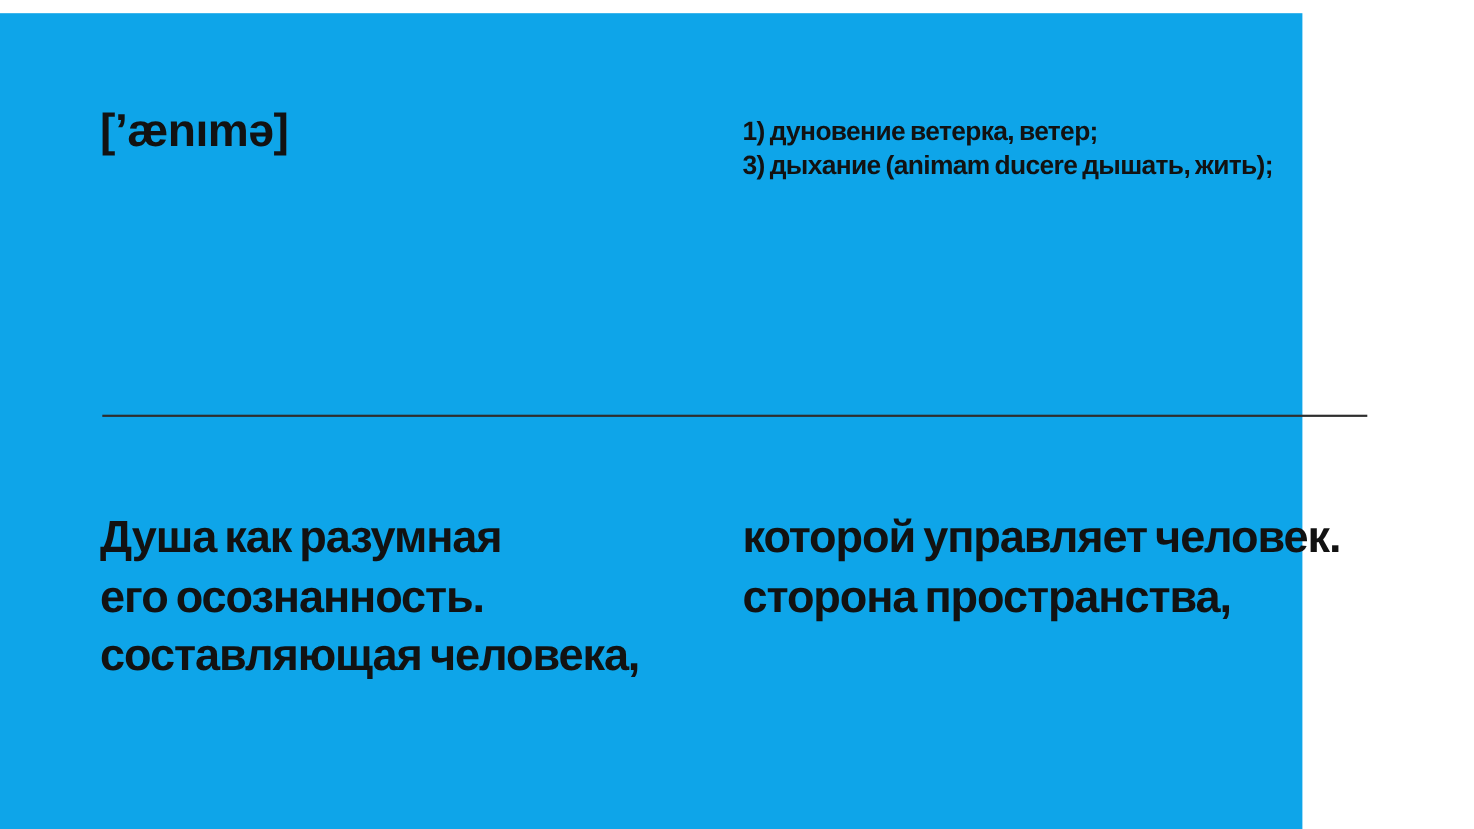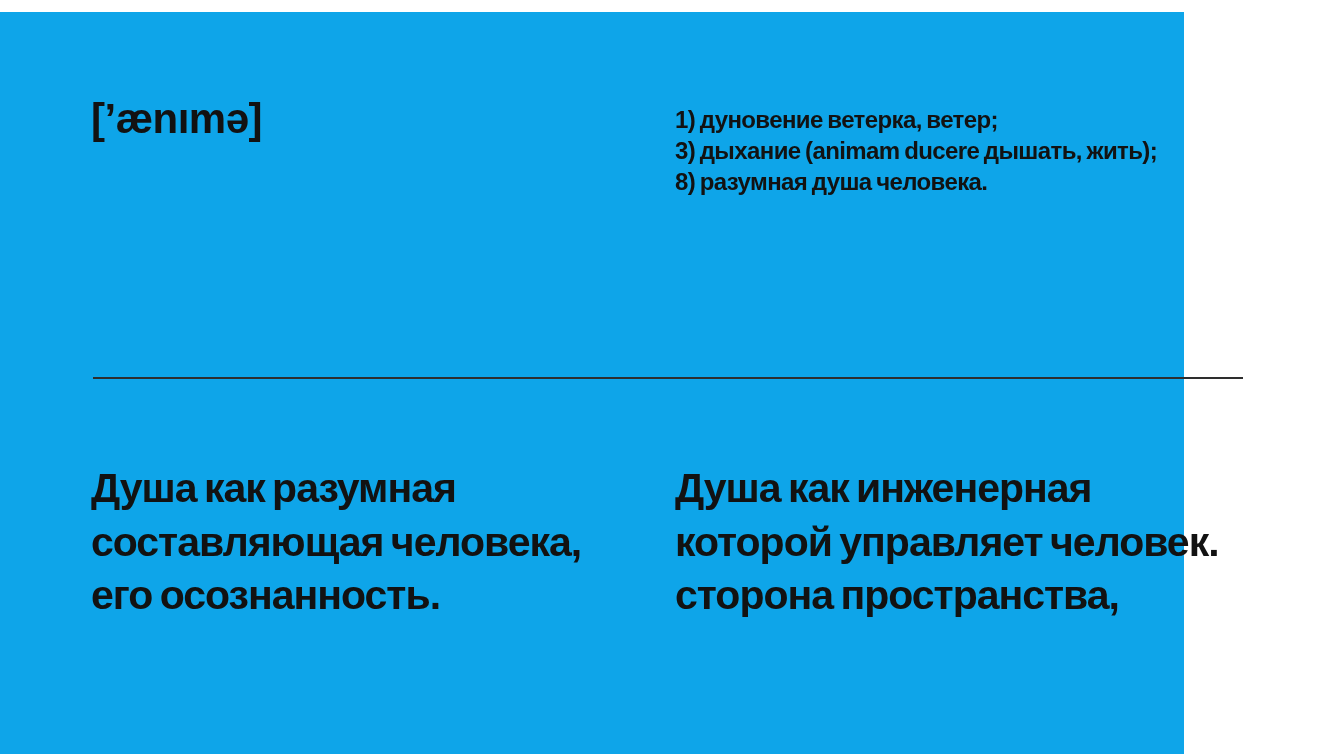--- a/index.html
+++ b/index.html
@@ -67,30 +67,28 @@
 </head>
 <body>
 
 <div class="slide">
 
   <div class="transcription">[’ænımə]</div>
 
   <div class="definitions">
     <div class="def-line">1) дуновение ветерка, ветер;</div>
     <div class="def-line">3) дыхание (animam ducere дышать, жить);</div>
-    <div class="def-line">8) разумная душа человека.</div>
   </div>
 
   <div class="divider"></div>
 
   <div class="interp interp-left">
     <div>Душа как разумная</div>
+    <div>его осознанность.</div>
     <div>составляющая человека,</div>
-    <div>его осознанность.</div>
   </div>
 
   <div class="interp interp-right">
-    <div>Душа как инженерная</div>
     <div>которой управляет человек.</div>
     <div>сторона пространства,</div>
   </div>
 
 </div>
 
 </body></html>

